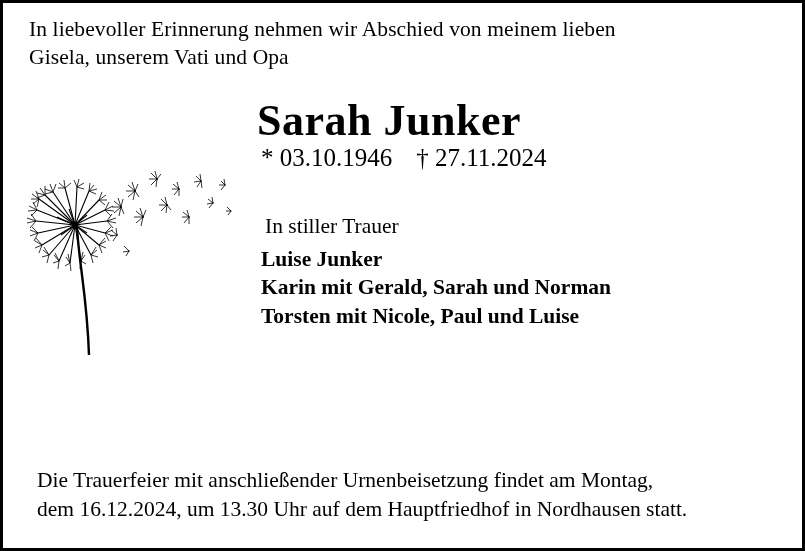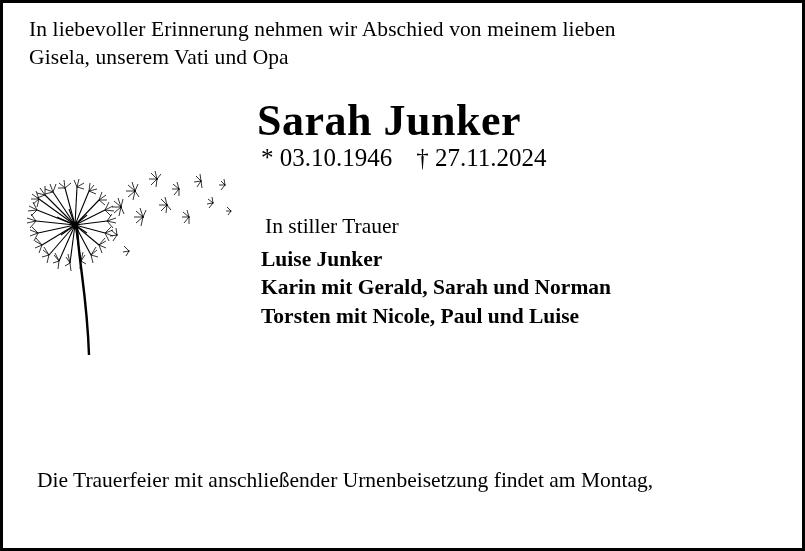--- a/index.html
+++ b/index.html
@@ -277,16 +277,17 @@
         <p class="mourning-lead">In stiller Trauer</p>
         <p class="mourner">Luise Junker</p>
         <p class="mourner">Karin mit Gerald, Sarah und Norman</p>
         <p class="mourner">Torsten mit Nicole, Paul und Luise</p>
       </div>
     </div>
 
 
     <p class="ceremony">
       <span>Die Trauerfeier mit anschließender Urnenbeisetzung findet am Montag,</span><br>
+      <span>dem 16.12.2024, um 13.30 Uhr auf dem Hauptfriedhof in Nordhausen statt.</span>
     </p>
 
   </div>
 </div>
 
 </body></html>

